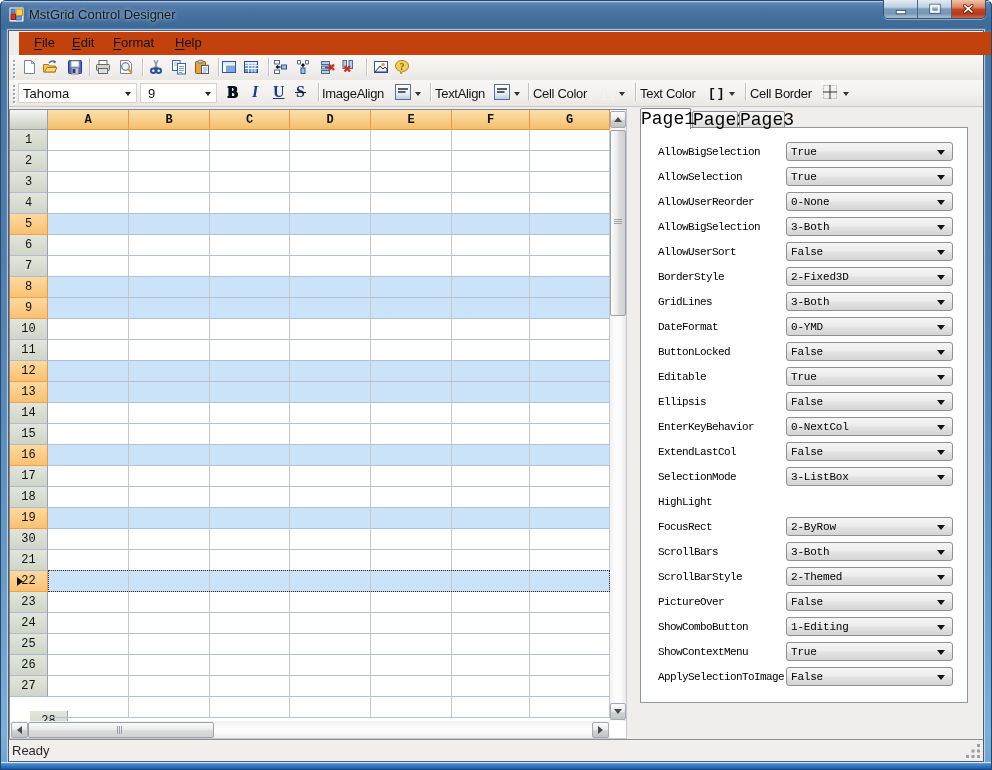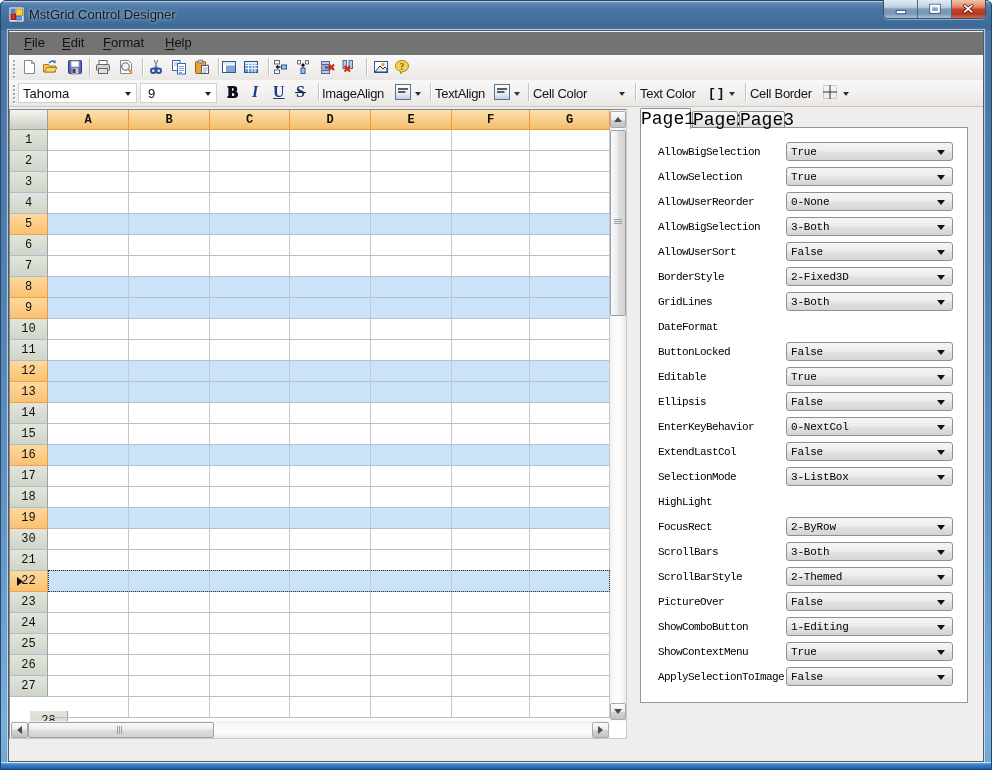--- a/index.html
+++ b/index.html
@@ -34,21 +34,21 @@
 #btn-close { width:33px;
   background:linear-gradient(#f2c4a8, #e08566 40%, #c94426 52%, #b03a1e 78%, #cf6243 97%); }
 .glyph { position:absolute; left:0; top:0; width:100%; height:100%; }
 
 
 #client { position:absolute; left:8px; top:30px; width:976px; height:732px;
   background:#f0eeec; border:1px solid #4e5d70;
   box-shadow:0 0 0 1px rgba(255,255,255,.55), 0 0 0 2px rgba(120,160,200,.25); }
 
 
-#menubar { position:absolute; left:0; top:1px; width:974px; height:23px; background:#737373;
+#menubar { position:absolute; left:10px; top:1px; width:974px; height:23px; background:#c2410c;
   font-size:13px; color:#121212;padding-left:48px; }
 #menubar span { position:absolute; top:3px; }
 #menubar u { text-decoration:underline; text-underline-offset:2px; }
 
 
 #tb1 { position:absolute; left:0; top:24px; width:974px; height:25px;
   background:linear-gradient(#f9f8f7, #efedeb 75%, #e9e6e3); }
 #tb2 { position:absolute; left:0; top:49px; width:974px; height:27px;
   background:linear-gradient(#f9f8f7, #efedeb 75%, #e9e6e3);
   border-bottom:1px solid #c9c6c3; }
@@ -487,20 +487,24 @@
       <div class="pcombo" style="top:139px;">
           <span class="pv">2-Fixed3D</span>
           <span class="pa"></span>
         </div>
       <div class="prow-label" style="left:17px; top:168px;">GridLines</div>
       <div class="pcombo" style="top:164px;">
           <span class="pv">3-Both</span>
           <span class="pa"></span>
         </div>
       <div class="prow-label" style="left:17px; top:193px;">DateFormat</div>
+      <div class="pcombo" style="top:189px;">
+          <span class="pv">0-YMD</span>
+          <span class="pa"></span>
+        </div>
       <div class="prow-label" style="left:17px; top:218px;">ButtonLocked</div>
       <div class="pcombo" style="top:214px;">
           <span class="pv">False</span>
           <span class="pa"></span>
         </div>
       <div class="prow-label" style="left:17px; top:243px;">Editable</div>
       <div class="pcombo" style="top:239px;">
           <span class="pv">True</span>
           <span class="pa"></span>
         </div>
@@ -555,14 +559,27 @@
           <span class="pv">True</span>
           <span class="pa"></span>
         </div>
       <div class="prow-label" style="left:17px; top:543px;">ApplySelectionToImage</div>
       <div class="pcombo" style="top:539px;">
           <span class="pv">False</span>
           <span class="pa"></span>
         </div>
     </div>
 
+    <div id="statusbar">
+      <span class="txt">Ready</span>
+      <svg style="position:absolute; right:2px; bottom:2px" width="15" height="15" viewBox="0 0 15 15">
+        <g fill="#9a9fa3">
+            <rect x="11" y="0" width="3" height="3"></rect>
+            <rect x="11" y="5.5" width="3" height="3"></rect>
+            <rect x="5.5" y="5.5" width="3" height="3"></rect>
+            <rect x="11" y="11" width="3" height="3"></rect>
+            <rect x="5.5" y="11" width="3" height="3"></rect>
+            <rect x="0" y="11" width="3" height="3"></rect>
+          </g>
+      </svg>
+    </div>
   </div>
 </div>
 
 </body></html>

